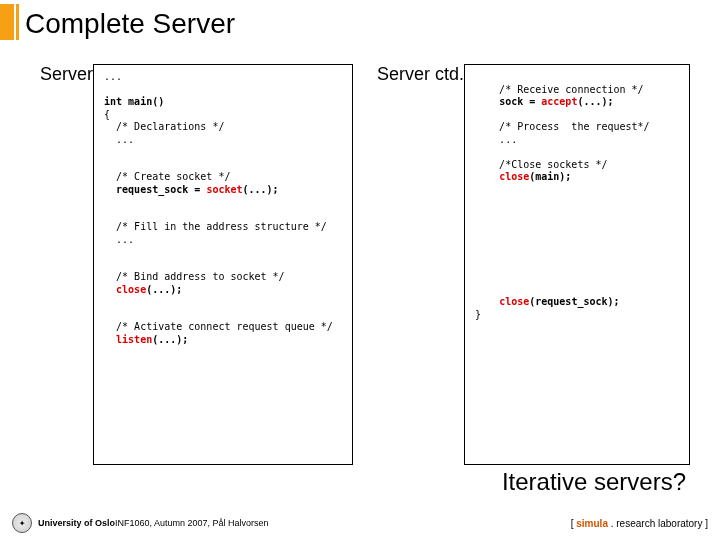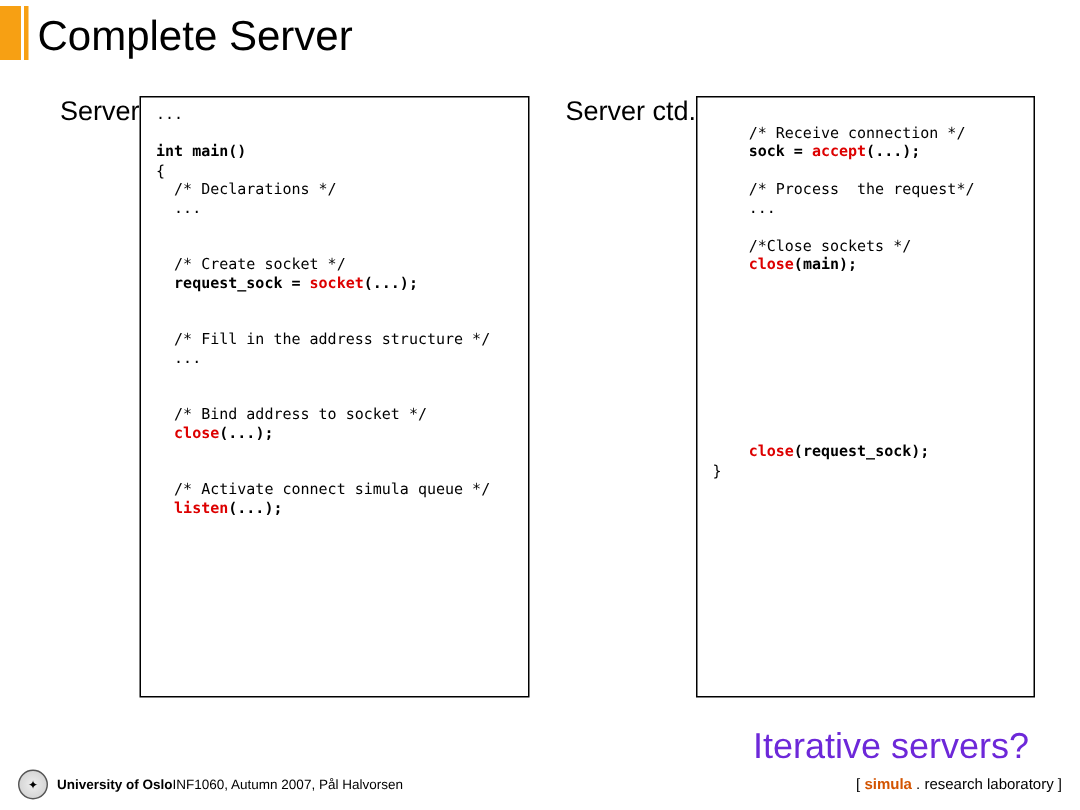--- a/index.html
+++ b/index.html
@@ -71,24 +71,24 @@
     line-height: 1.25;
     overflow: hidden;
     white-space: pre;
     box-sizing: border-box;
     background: #fff;
   }
   .code-box b { font-weight: bold; }
   .kw { color: #dd0000; }
   .question {
     position: absolute;
-    bottom: 28px;
+    bottom: 44px;
     right: 34px;
     font-size: 24px;
-    color: #6d28d9;
+    color: #000000;
     font-family: Verdana, Arial, sans-serif;
   }
   .footer {
     position: absolute;
     bottom: 6px;
     left: 12px;
     right: 12px;
     height: 22px;
     display: flex;
     align-items: center;
@@ -148,21 +148,21 @@
 
 
 <span>  /* Fill in the address structure */</span>
 <span>  ...</span>
 
 
 <span>  /* Bind address to socket */</span>
   <b><span class="kw">close</span><span>(...);</span></b>
 
 
-<span>  /* Activate connect simula queue */</span>
+<span>  /* Activate connect request queue */</span>
   <b><span class="kw">listen</span><span>(...);</span></b></div>
     </div>
 
     <div class="col">
       <div class="col-heading">Server ctd.</div>
       <div class="code-box">
 <span>    /* Receive connection */</span>
 <span>    </span><b><span>sock = </span><span class="kw">accept</span><span>(...);</span></b>
 
 <span>    /* Process  the request*/</span>

